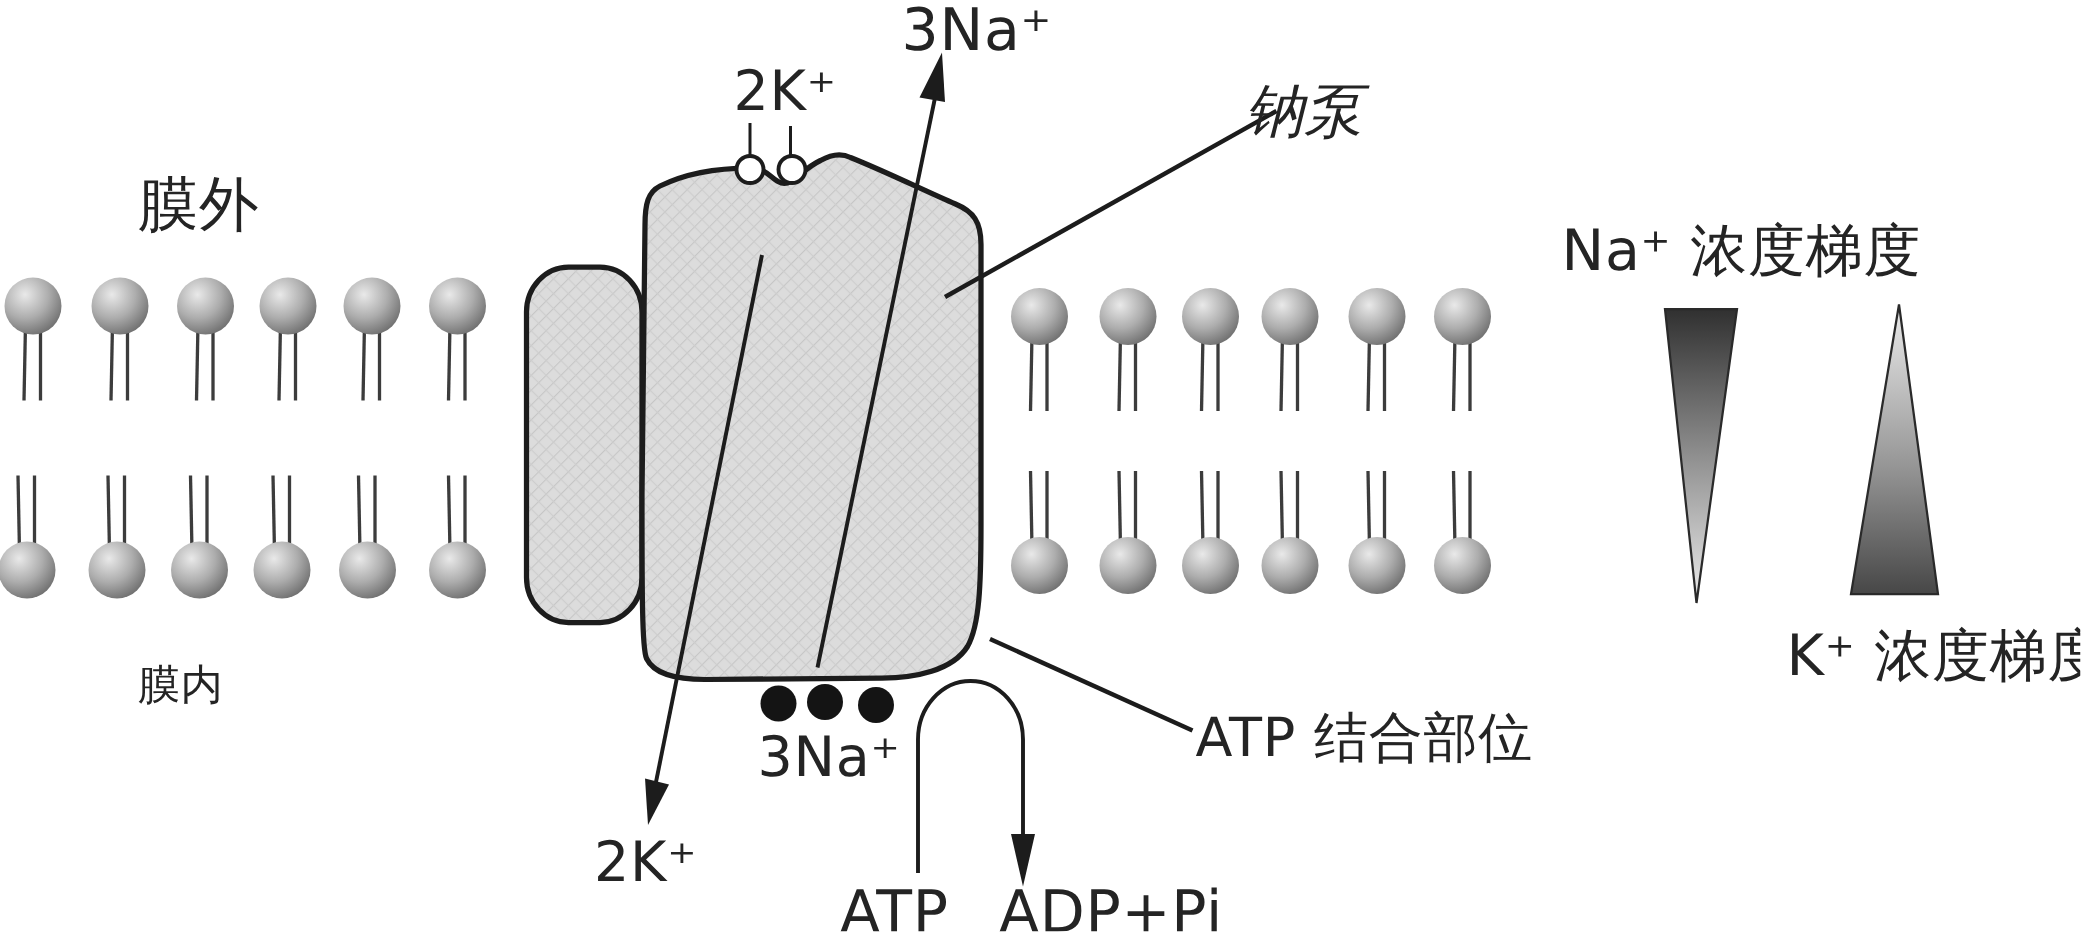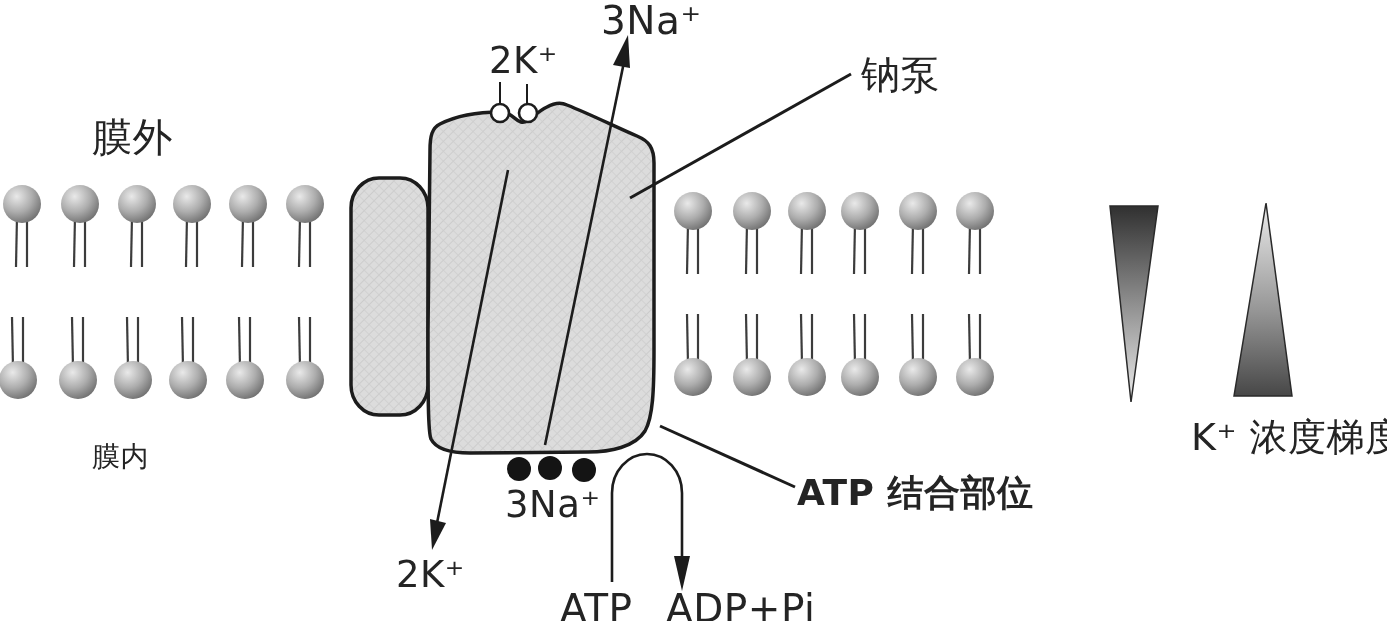--- a/index.html
+++ b/index.html
@@ -143,25 +143,26 @@
     <polygon points="1110,206 1158,206 1131,402" fill="url(#naGrad)" stroke="#2a2a2a" stroke-width="1.5"></polygon>
     <polygon points="1266,203 1234,396 1292,396" fill="url(#kGrad)" stroke="#2a2a2a" stroke-width="1.5"></polygon>
   </svg>
 
   <div class="lbl" style="left:92px;  top:121px; font-size:40px;font-family:Liberation Mono, monospace;">膜外</div>
   <div class="lbl" style="left:92px;  top:443px; font-size:28px;">膜内</div>
 
   <div class="lbl" style="left:489px; top:42px;  font-size:37px;">2K⁺</div>
   <div class="lbl" style="left:601px; top:1px;   font-size:39px;">3Na⁺</div>
 
-  <div class="lbl" style="left:861px; top:55px;  font-size:39px;">钠泵</div>
+  <div class="lbl" style="left:830px; top:55px;  font-size:39px;font-style:italic;">钠泵</div>
 
   <div class="lbl" style="left:505px; top:486px; font-size:37px;">3Na⁺</div>
   <div class="lbl" style="left:396px; top:556px; font-size:37px;">2K⁺</div>
 
   <div class="lbl" style="left:560px; top:589px; font-size:39px;">ATP</div>
   <div class="lbl" style="left:666px; top:589px; font-size:39px;">ADP+Pi</div>
 
-  <div class="lbl" style="left:797px; top:475px; font-size:36px;font-weight:bold;">ATP 结合部位</div>
+  <div class="lbl" style="left:797px; top:475px; font-size:36px;">ATP 结合部位</div>
 
+  <div class="lbl" style="left:1041px; top:148px; font-size:38px;">Na⁺ 浓度梯度</div>
   <div class="lbl" style="left:1191px; top:418px; font-size:38px;">K⁺ 浓度梯度</div>
 
 </div>
 
 </body></html>

